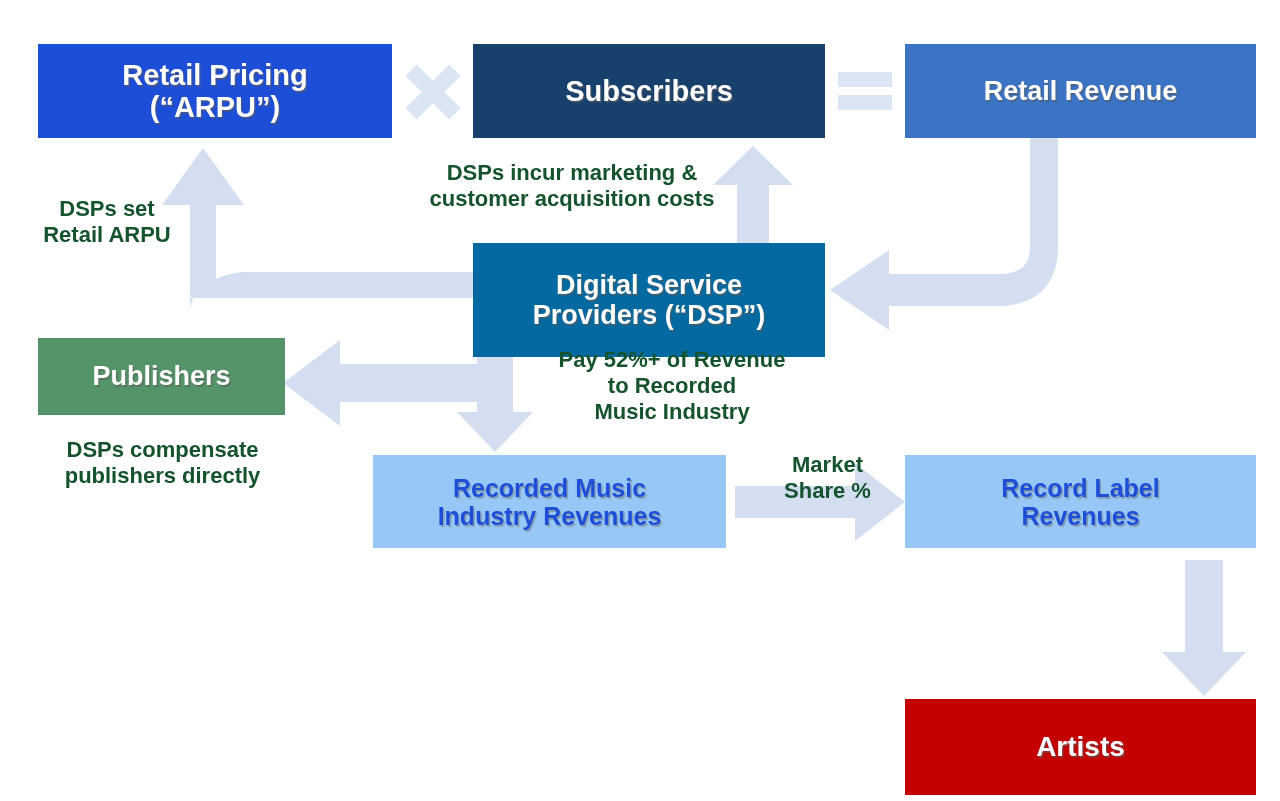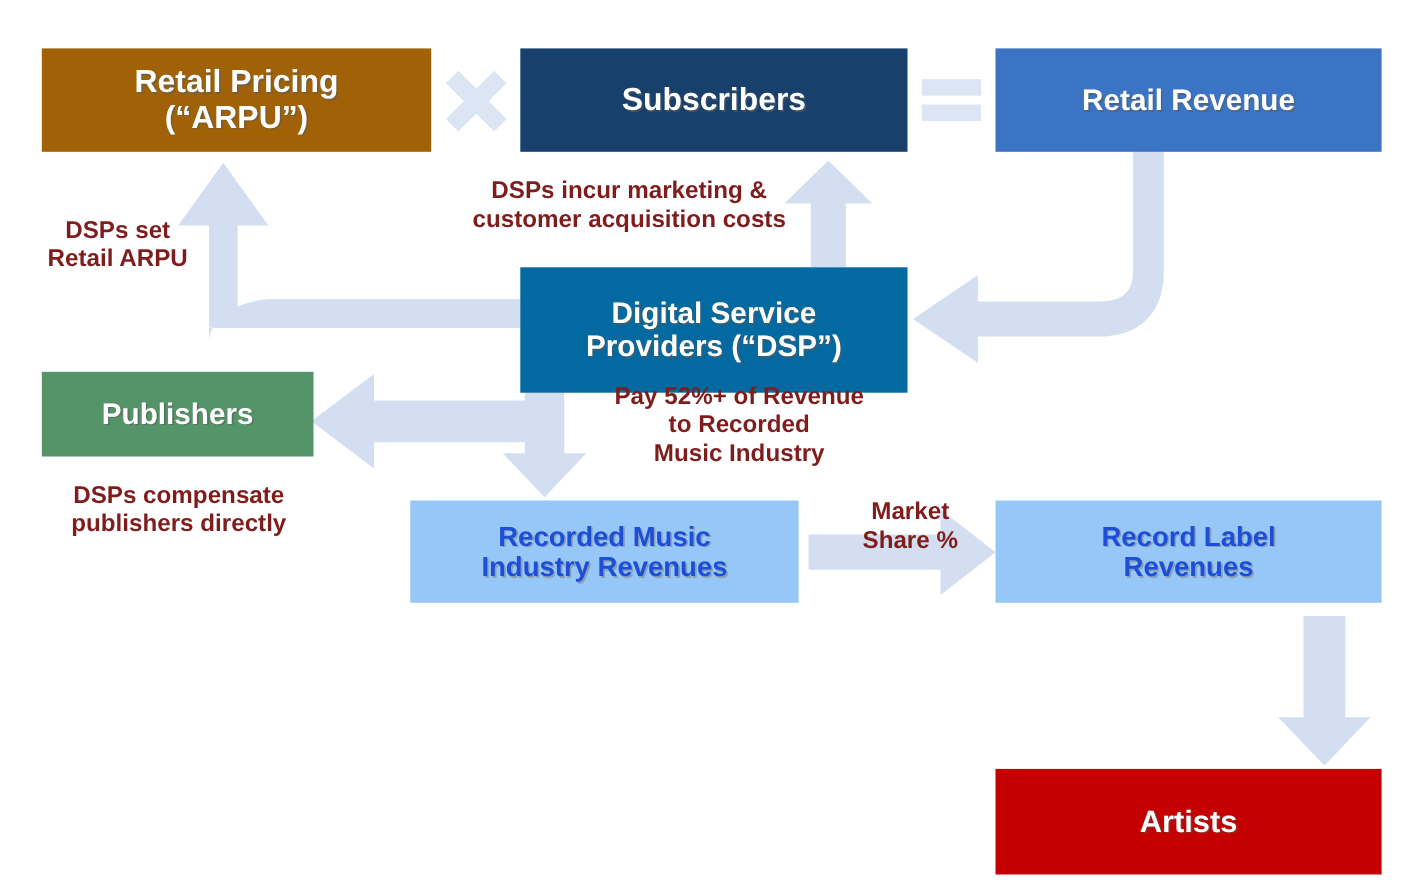--- a/index.html
+++ b/index.html
@@ -31,21 +31,21 @@
   .box-white-text {
     color: #ffffff;
     text-shadow: 1.5px 1.5px 0 rgba(90,90,90,0.55);
   }
   .box-black-text {
     color: #1d4ed8;
     text-shadow: 1.5px 1.5px 0 rgba(120,120,120,0.5);
   }
   .label {
     position: absolute;
-    color: #7f1d1d;
+    color: #14532d;
     font-weight: bold;
     text-align: center;
     line-height: 1.18;
     white-space: pre-line;
     box-sizing: border-box;
   }
   .arrow-svg {
     position: absolute;
     left: 0;
     top: 0;
@@ -150,21 +150,21 @@
     <div class="op-bar" style="left:-2px; top:22px; width:62px; height:16px; transform:rotate(-45deg);"></div>
 
   </div>
 
   <div class="op" style="left:838px; top:70px; width:54px; height:44px;">
     <div class="op-bar" style="left:0; top:2px; width:54px; height:15px;"></div>
     <div class="op-bar" style="left:0; top:25px; width:54px; height:15px;"></div>
 
   </div>
 
-  <div class="box box-white-text" style="left:38px; top:44px; width:354px; height:94px; background:#a16207; font-size:29px;">Retail Pricing
+  <div class="box box-white-text" style="left:38px; top:44px; width:354px; height:94px; background:#1d4ed8; font-size:29px;">Retail Pricing
 (“ARPU”)</div>
 
   <div class="box box-white-text" style="left:473px; top:44px; width:352px; height:94px; background:#17406d; font-size:29px;">Subscribers</div>
 
   <div class="box box-white-text" style="left:905px; top:44px; width:351px; height:94px; background:#3b74c4; font-size:27px;">Retail Revenue</div>
 
   <div class="box box-white-text" style="left:473px; top:243px; width:352px; height:114px; background:#0369a1; font-size:27px;">Digital Service
 Providers  (“DSP”)</div>
 
   <div class="box box-white-text" style="left:38px; top:338px; width:247px; height:77px; background:#549468; font-size:27px;">Publishers</div>

